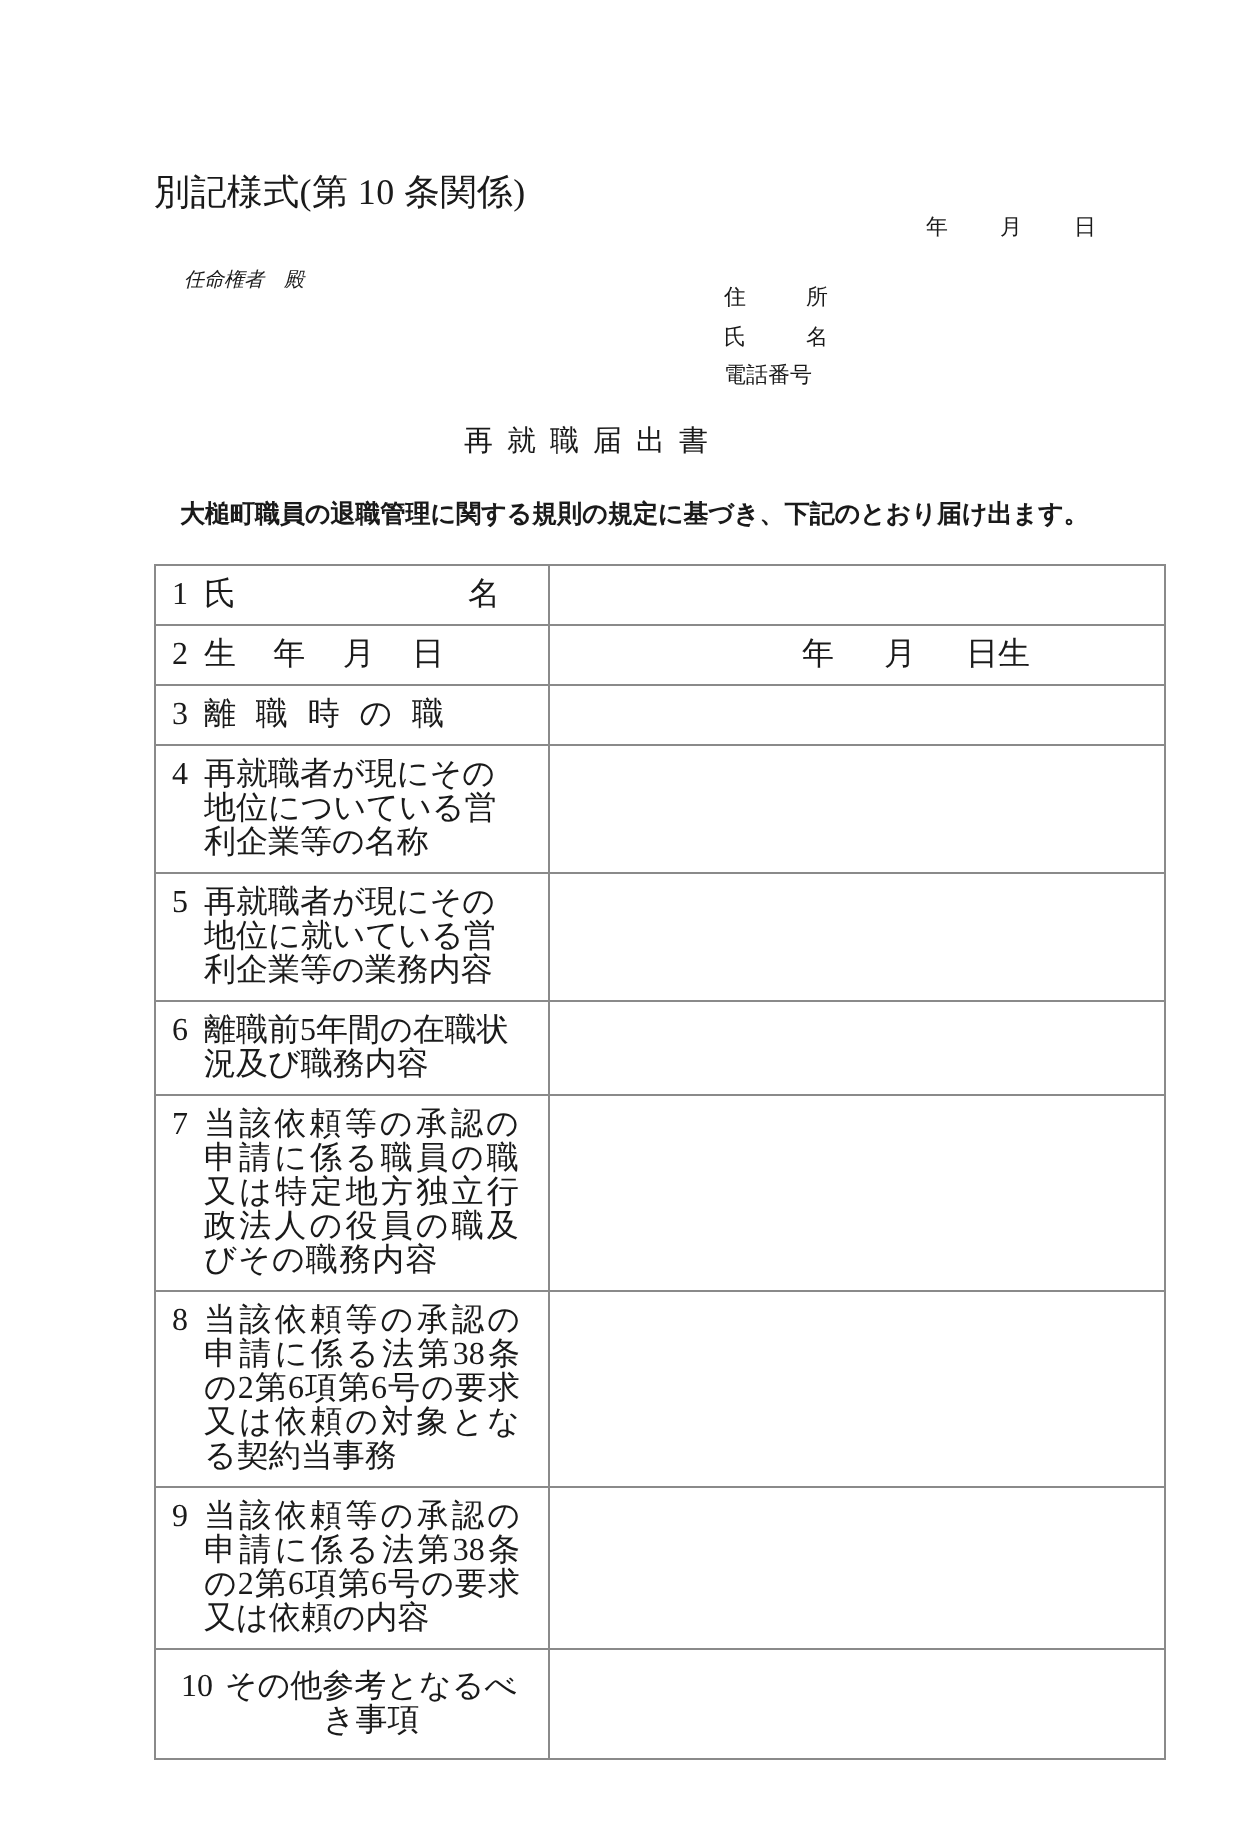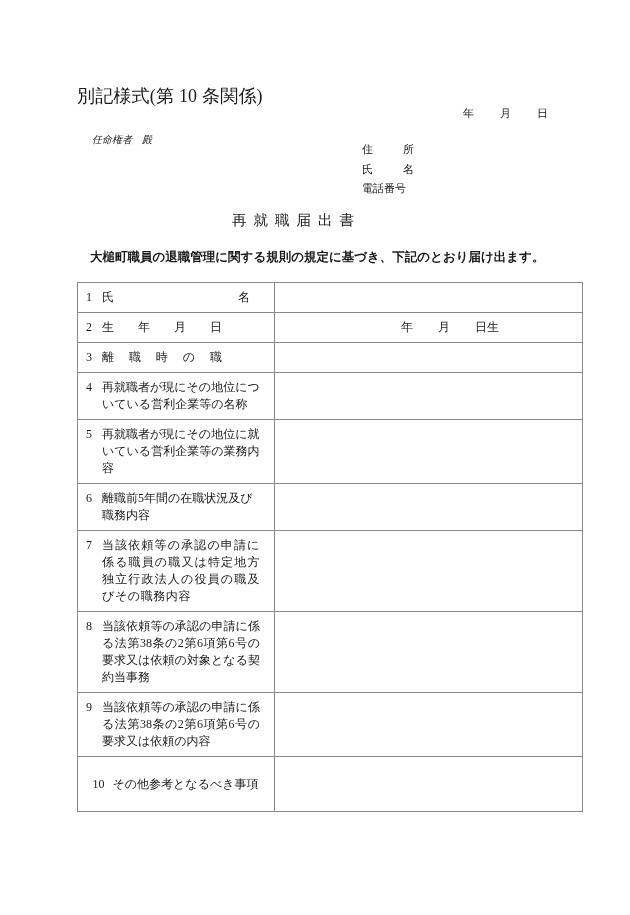--- a/index.html
+++ b/index.html
@@ -106,21 +106,21 @@
   .form-table {
     position: absolute;
     left: 77px;
     top: 282px;
     width: 476px;
     border-collapse: collapse;
     table-layout: fixed;
   }
   .form-table td {
     border: 1px solid #8a8a8a;
-    font-size: 12px;
+    font-size: 16px;
     vertical-align: middle;
     padding: 0;
   }
   .form-table td.label {
     width: 183px;
     padding: 6px 5px 6px 8px;
     line-height: 17px;
   }
   .form-table td.value {
     width: 291px;

